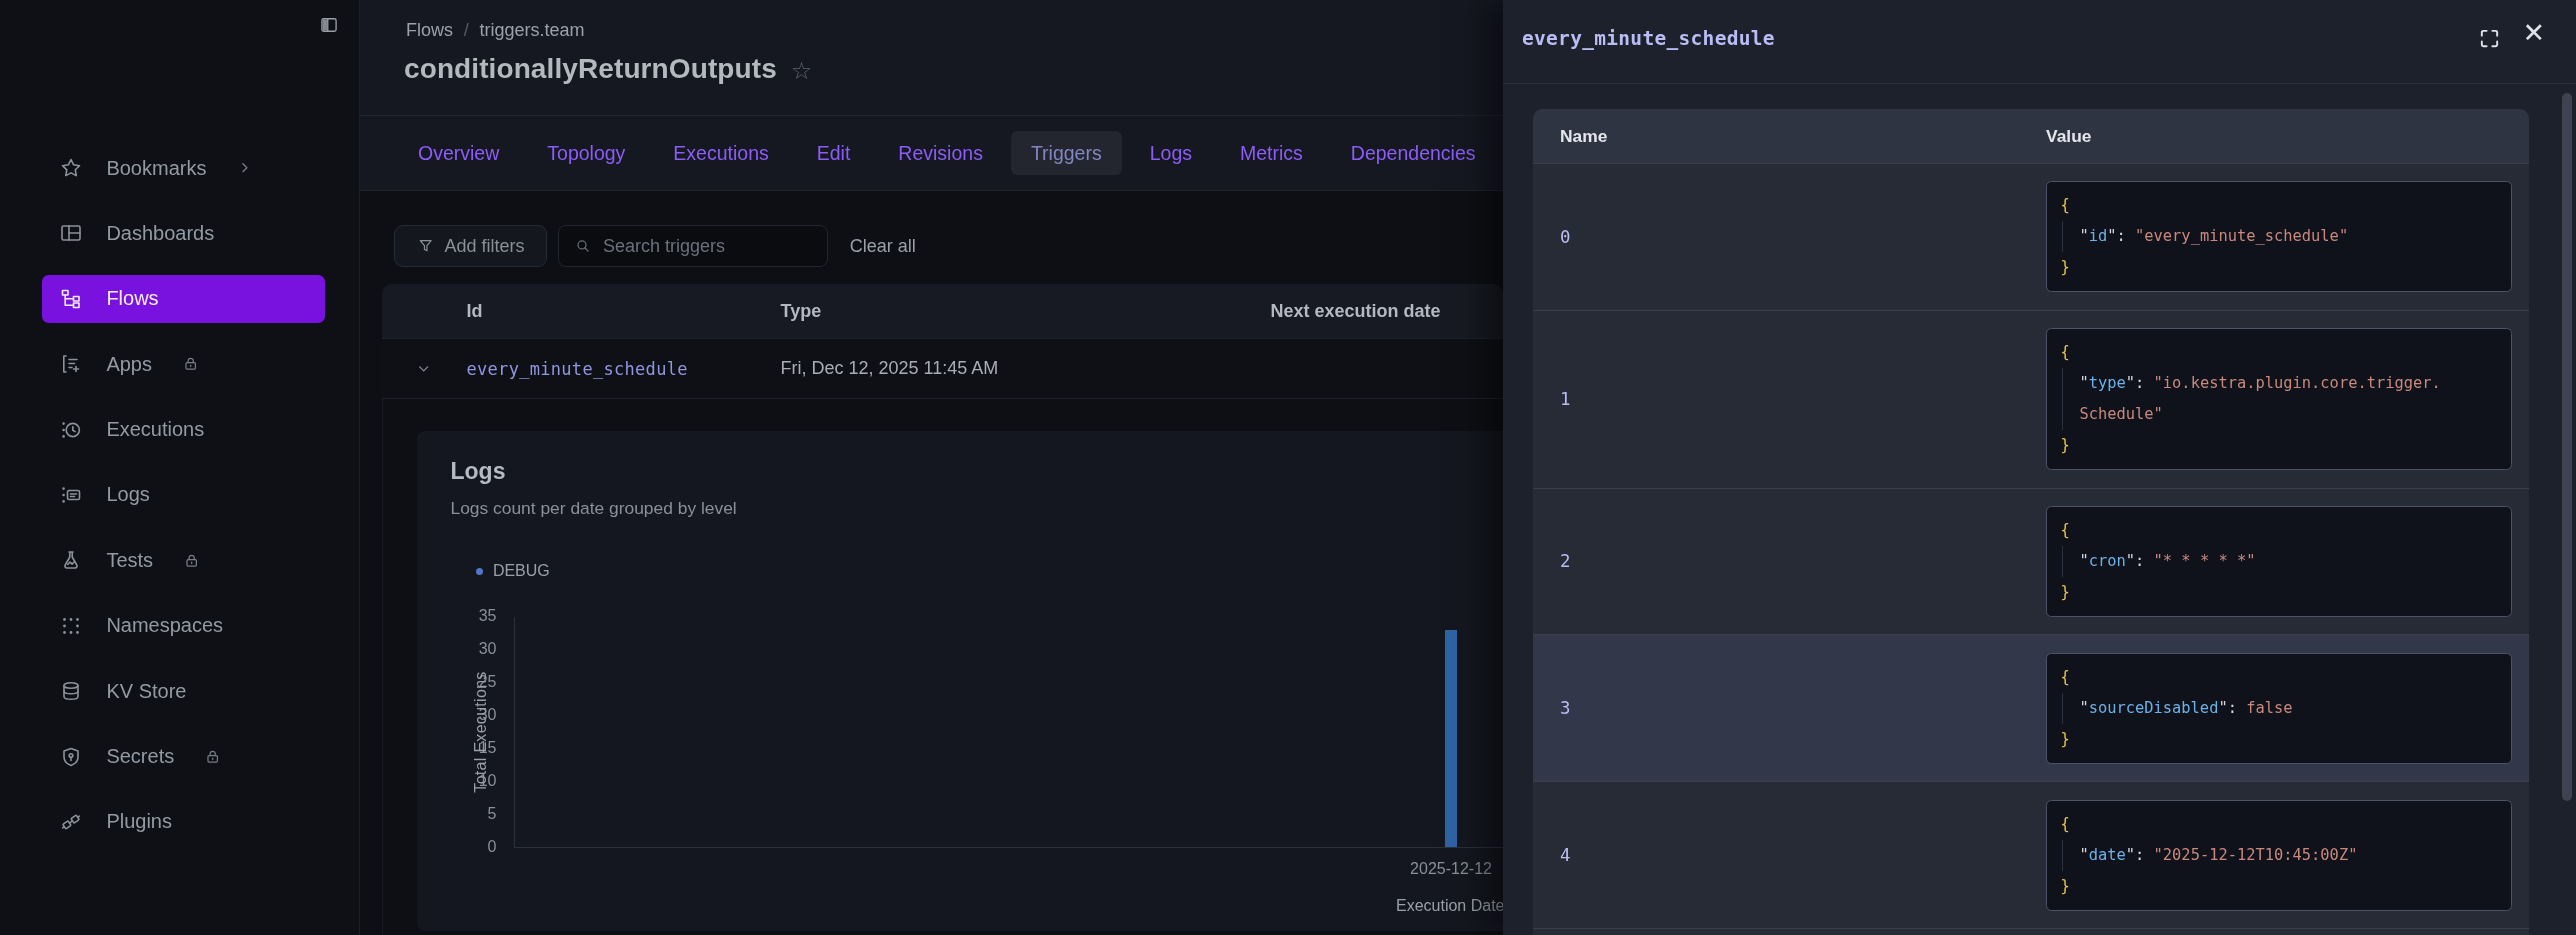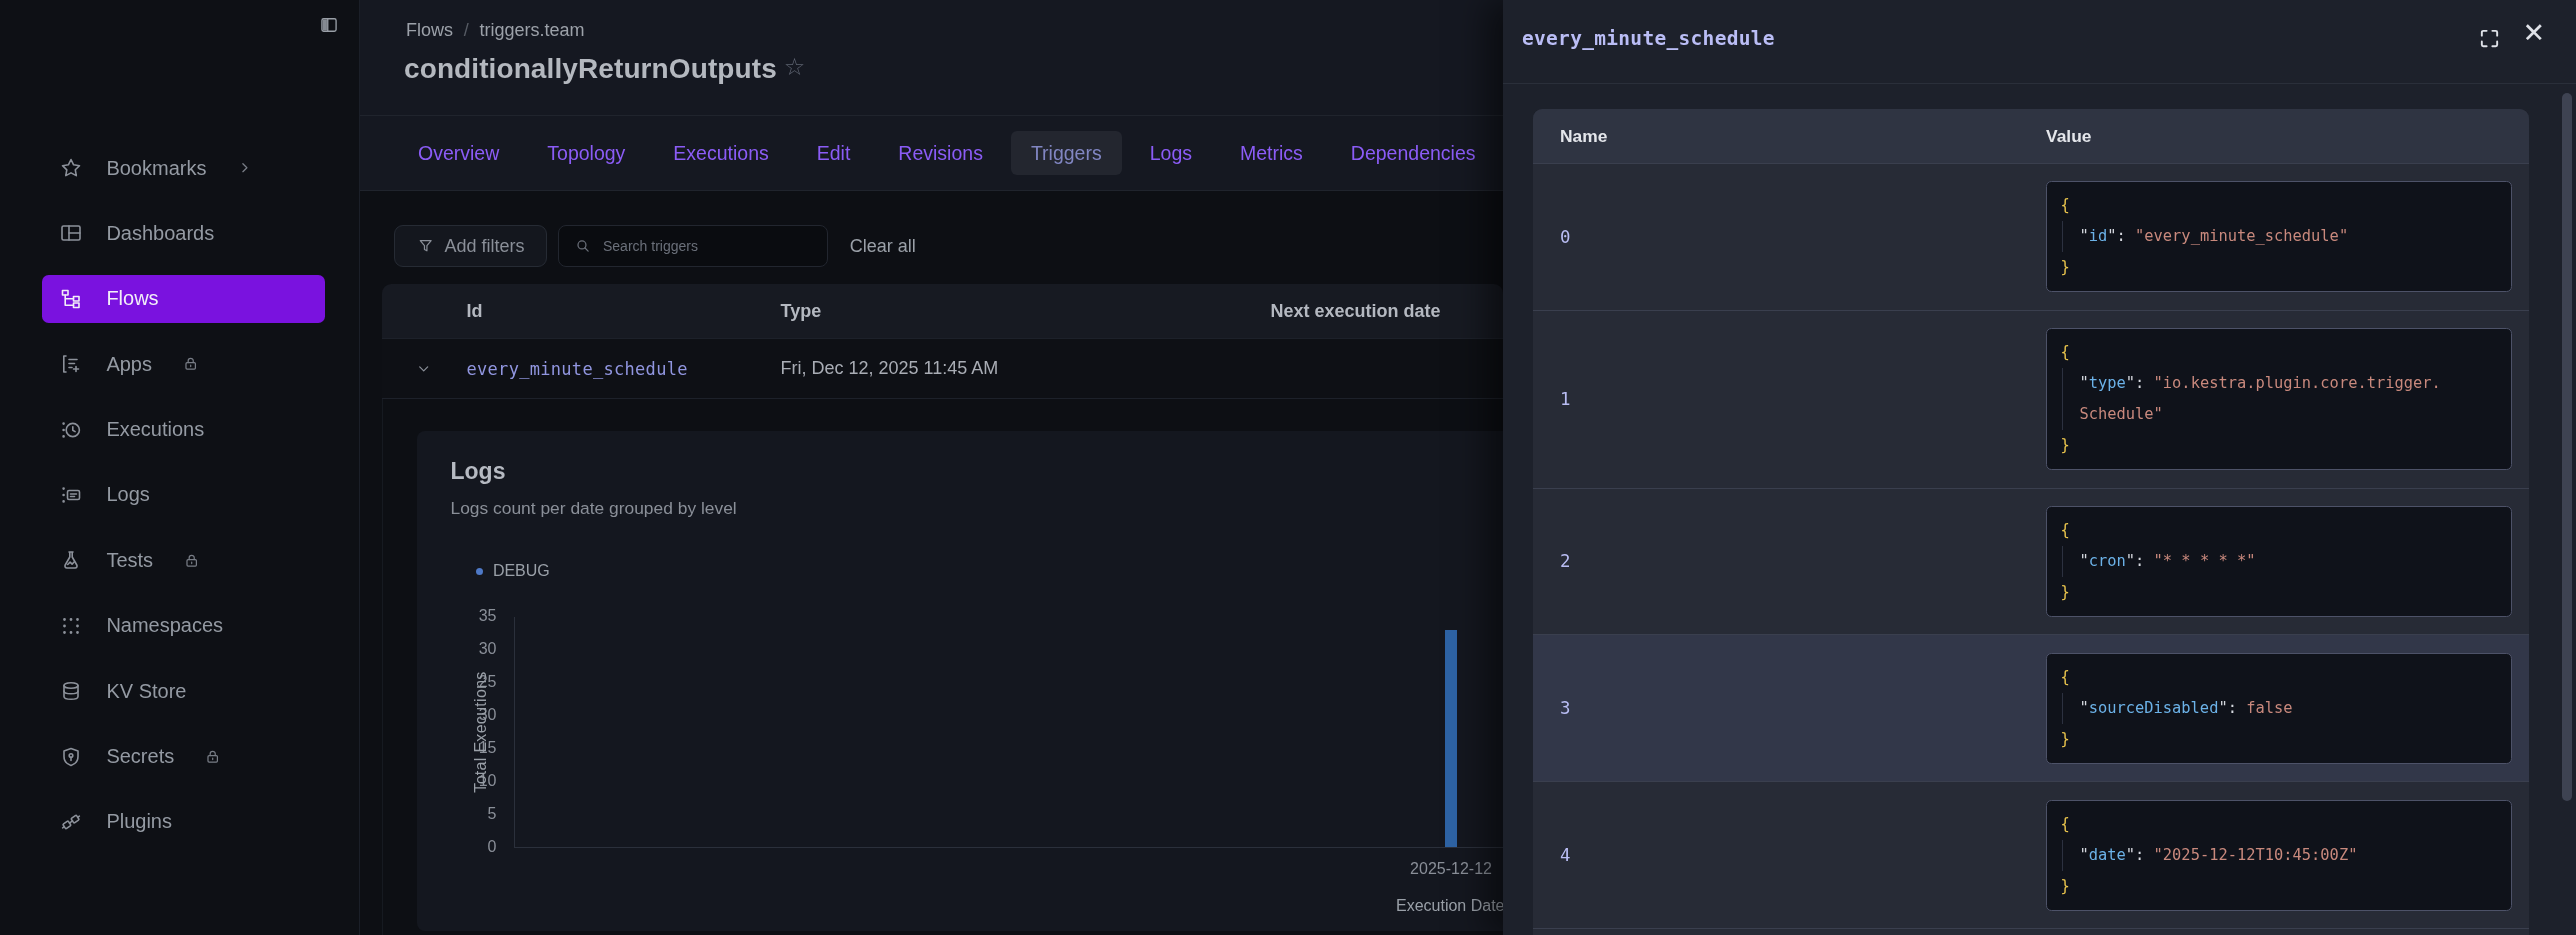--- a/index.html
+++ b/index.html
@@ -25,37 +25,37 @@
   .nav-item.active{background:#7a12df;color:#f2eef8;}
   .nav-item.active .nicon{color:#f2eef8;}
   .nav-extra{width:17.4px;height:17.4px;color:#787d86;margin-left:6.7px;}
 
   
   #main{position:absolute;left:360px;top:0;width:1143px;height:935px;overflow:hidden;}
   .page-header{height:115px;background:#151821;}
   .breadcrumb{padding:20px 0 0 46px;font-size:18px;display:flex;gap:10.7px;align-items:center;}
   .crumb{color:#9ca1a9;cursor:pointer;}
   .crumb-sep{color:#565b64;}
-  .title-row{padding:12px 0 0 44px;display:flex;align-items:flex-start;gap:7px;}
+  .title-row{padding:12px 0 0 44px;display:flex;align-items:flex-end;gap:14px;}
   .title-row h1{margin:0;font-size:28px;font-weight:600;color:#b4b8bf;letter-spacing:0.1px;}
   .fav-star{font-size:24px;color:#5d6370;cursor:pointer;}
   .tabbar{height:74px;background:#151821;border-top:0.7px solid #20242d;border-bottom:0.7px solid #20242d;
           display:flex;align-items:center;gap:8px;padding-left:38px;}
   .tab{padding:10.7px 20px;font-size:19.5px;color:#8b5cf6;border-radius:6px;cursor:pointer;white-space:nowrap;}
   .tab.active{background:#23262f;color:#8186c2;}
   .content{position:relative;height:745px;background:#0d0f14;overflow:hidden;}
 
   .filter-row{display:flex;align-items:center;margin:34px 0 0 34px;gap:10.7px;}
   .btn-add-filters{display:flex;align-items:center;gap:10.7px;height:42px;padding:0 21.5px;
       background:#14171e;border:0.7px solid #262b34;border-radius:9px;color:#8a8f98;font-size:18px;cursor:pointer;}
   .btn-add-filters .icn{width:17.4px;height:17.4px;}
   .search-box{display:flex;align-items:center;gap:12px;width:239px;height:40px;padding:0 14.8px;
       background:#0a0c10;border:0.7px solid #22262f;border-radius:8px;cursor:text;}
   .search-box .icn{width:17.4px;height:17.4px;color:#6b707a;}
-  .placeholder{font-size:14px;color:#6b707a;}
+  .placeholder{font-size:18px;color:#6b707a;}
   .clear-all{font-size:18px;color:#9aa0a8;margin-left:10.7px;cursor:pointer;}
 
   .trig-card{margin:17.4px 0 0 21.5px;width:calc(100% - 21.5px);border-radius:9.4px 9.4px 0 0;overflow:hidden;}
   .trig-grid{display:grid;grid-template-columns:85px 314px 490px 1fr;align-items:center;}
   .trig-head{height:54px;background:#171a22;font-size:18px;font-weight:600;color:#b4b8c0;}
   .trig-row{height:59px;background:#0e1015;border-top:0.7px solid #1d212a;border-bottom:0.7px solid #1d212a;
             font-size:18px;color:#a9adb5;cursor:pointer;}
   .caret-c{justify-self:center;width:17.4px;height:17.4px;color:#8a8f98;}
   .id-cell{font-family:"DejaVu Sans Mono",monospace;font-size:17px;color:#9196e0;letter-spacing:0.3px;}
   .trig-expanded{background:#0d0f14;padding:32px 0 40px 34px;border-left:0.7px solid #161a21;}

